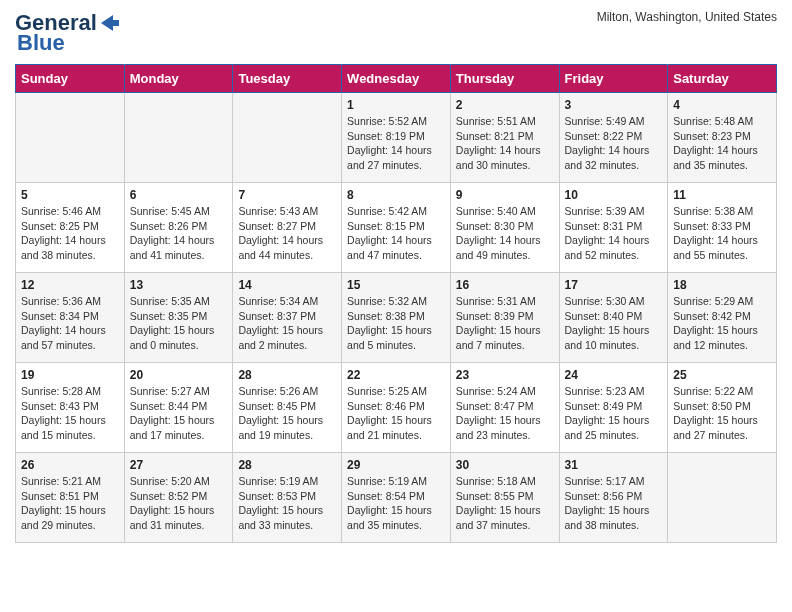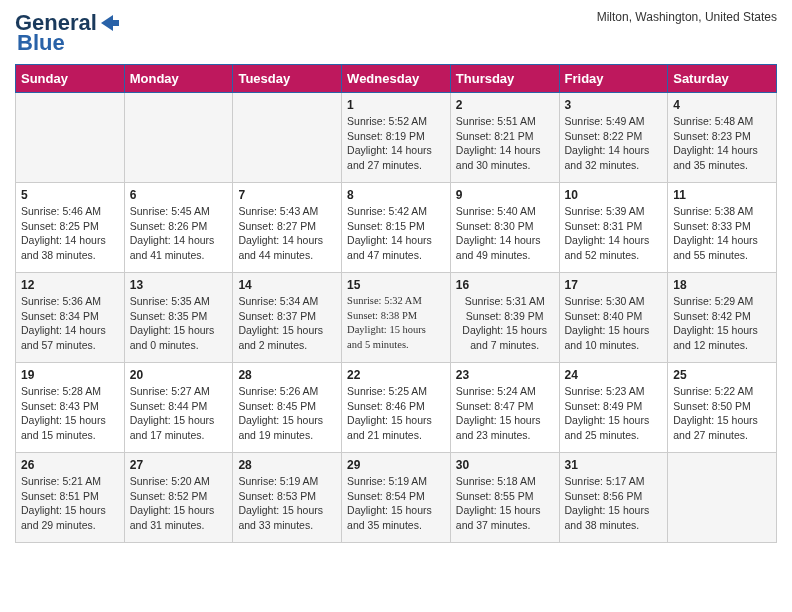--- a/index.html
+++ b/index.html
@@ -209,28 +209,28 @@
         </td>
         <td>
           <span class="day-num">14</span>
           <div class="day-info" style="white-space: pre-line;">Sunrise: 5:34 AM
 Sunset: 8:37 PM
 Daylight: 15 hours
 and 2 minutes.</div>
         </td>
         <td>
           <span class="day-num">15</span>
-          <div class="day-info" style="white-space: pre-line; font-family: Liberation Serif, serif;">Sunrise: 5:32 AM
+          <div class="day-info" style="white-space: pre-line;">Sunrise: 5:32 AM
 Sunset: 8:38 PM
 Daylight: 15 hours
 and 5 minutes.</div>
         </td>
         <td>
           <span class="day-num">16</span>
-          <div class="day-info" style="white-space: pre-line; text-align: center;">Sunrise: 5:31 AM
+          <div class="day-info" style="white-space: pre-line;">Sunrise: 5:31 AM
 Sunset: 8:39 PM
 Daylight: 15 hours
 and 7 minutes.</div>
         </td>
         <td>
           <span class="day-num">17</span>
           <div class="day-info" style="white-space: pre-line;">Sunrise: 5:30 AM
 Sunset: 8:40 PM
 Daylight: 15 hours
 and 10 minutes.</div>

